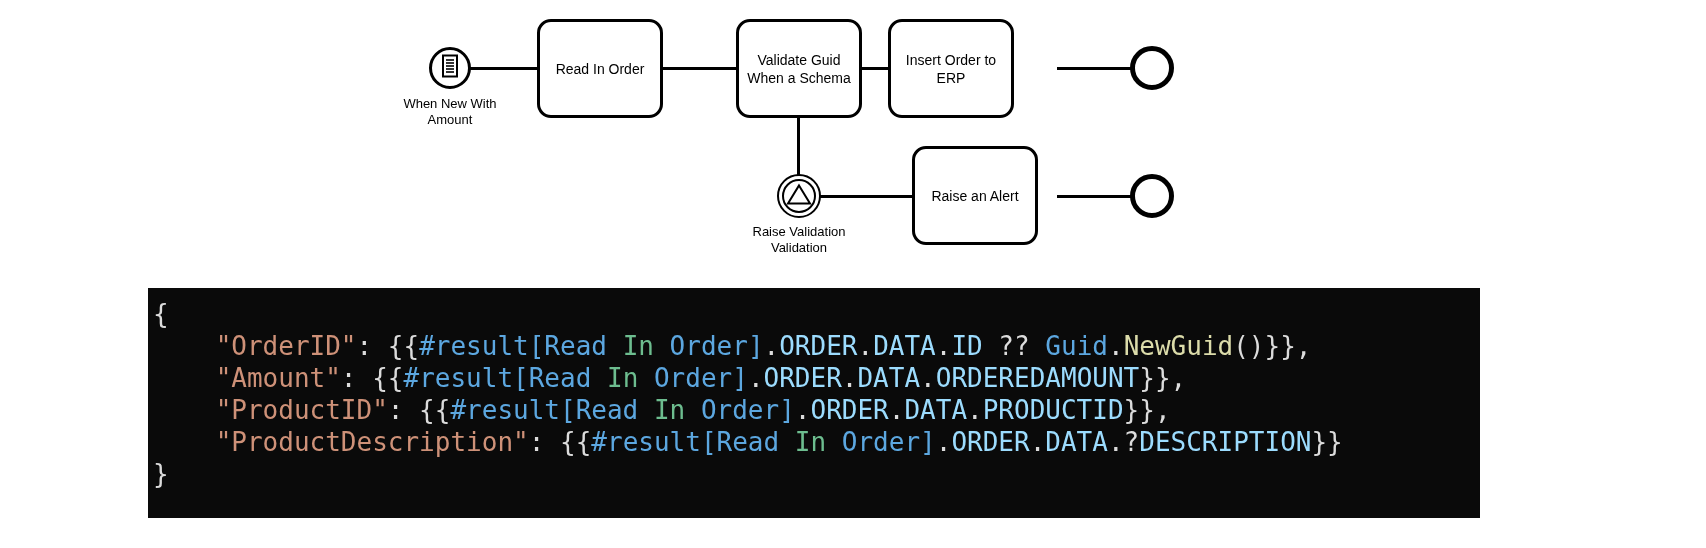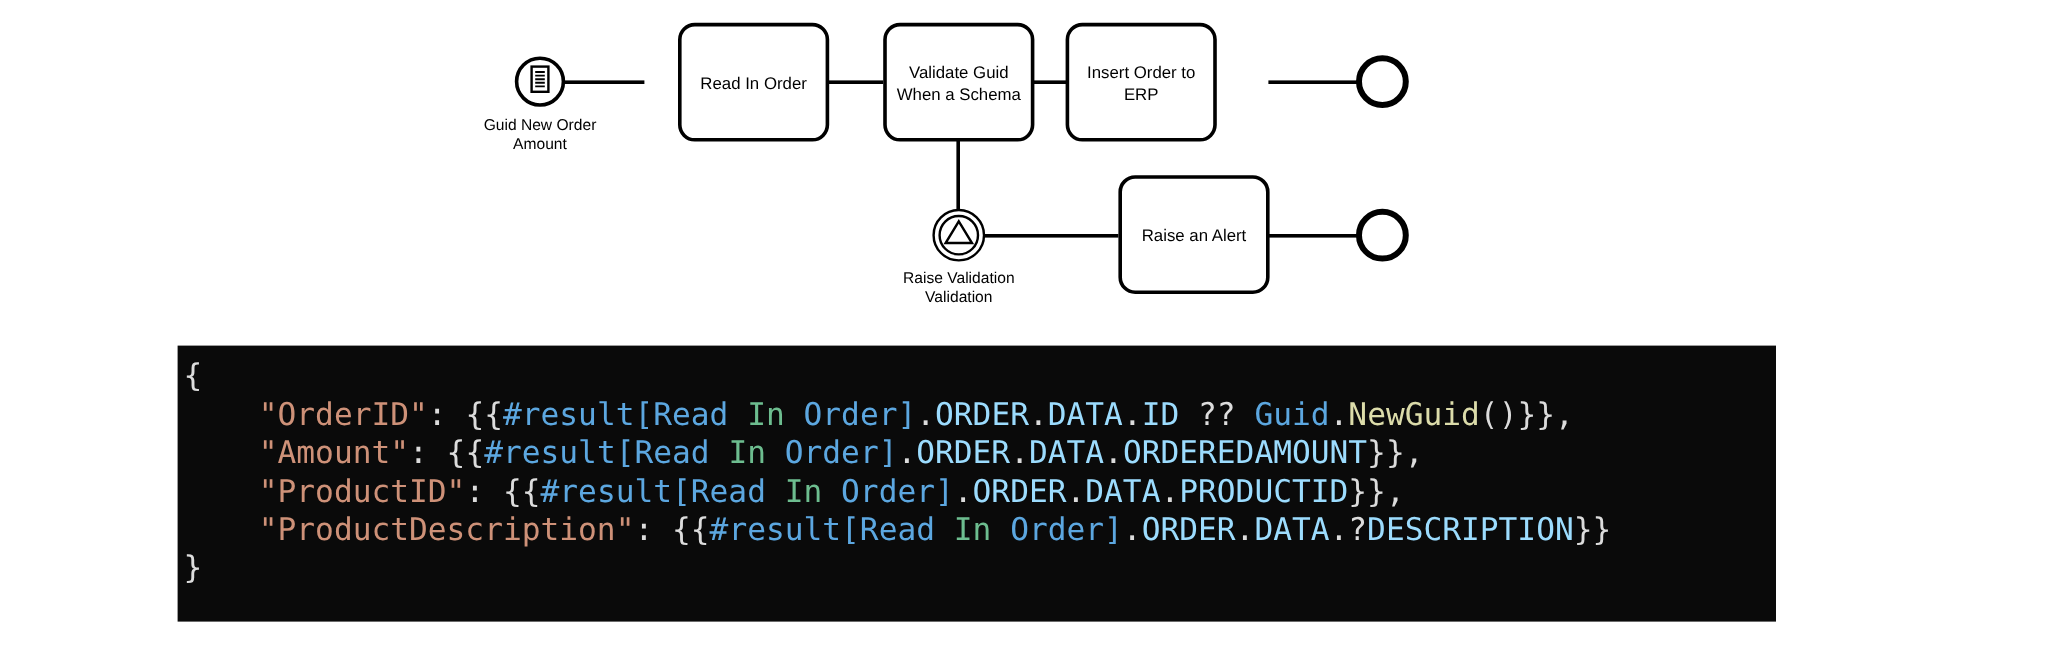--- a/index.html
+++ b/index.html
@@ -4,24 +4,24 @@
 <style>
   html,body{margin:0;padding:0;background:#ffffff;}
   .screen{position:relative;width:1706px;height:548px;background:#ffffff;overflow:hidden;
           font-family:"Liberation Sans",sans-serif;}
 
   
   .task{position:absolute;width:126px;height:99px;border:3px solid #000;border-radius:14px;
         background:#fff;display:flex;flex-direction:column;align-items:center;justify-content:center;
         font-size:14px;line-height:18px;color:#000;text-align:center;box-sizing:border-box;}
   .tline{display:block;}
-  #task-read{left:537px;top:19px;margin-left:28px;}
+  #task-read{left:537px;top:19px;}
   #task-validate{left:736px;top:19px;}
   #task-insert{left:888px;top:19px;}
-  #task-raise{left:932px;top:146px;}
+  #task-raise{left:912px;top:146px;}
 
   .hline{position:absolute;height:3px;background:#000;}
   .vline{position:absolute;width:3px;background:#000;}
   #c1{left:470px;top:67px;width:67px;}
   #c2{left:662px;top:67px;width:74px;}
   #c3{left:861px;top:67px;width:71px;}
   #c4{left:1057px;top:67px;width:75px;}
   #c5{left:797px;top:117px;height:58px;}
   #c6{left:820px;top:195px;width:112px;}
   #c7{left:1057px;top:195px;width:75px;}
@@ -63,21 +63,21 @@
           <rect x="3" y="1.5" width="14" height="21" fill="none" stroke="#000" stroke-width="2"></rect>
           <line x1="6" y1="6" x2="14" y2="6" stroke="#000" stroke-width="1.6"></line>
           <line x1="6" y1="9" x2="14" y2="9" stroke="#000" stroke-width="1.6"></line>
           <line x1="6" y1="12" x2="14" y2="12" stroke="#000" stroke-width="1.6"></line>
           <line x1="6" y1="15" x2="14" y2="15" stroke="#000" stroke-width="1.6"></line>
           <line x1="6" y1="18" x2="14" y2="18" stroke="#000" stroke-width="1.6"></line>
         </svg>
       </span>
     </div>
     <div class="event-label" id="start-label">
-      <span class="tline">Guid New Order</span>
+      <span class="tline">When New With</span>
       <span class="tline">Amount</span>
     </div>
 
     <div class="hline" id="c1"></div>
     <div class="hline" id="c2"></div>
     <div class="hline" id="c3"></div>
     <div class="hline" id="c4"></div>
     <div class="vline" id="c5"></div>
     <div class="hline" id="c6"></div>
     <div class="hline" id="c7"></div>

